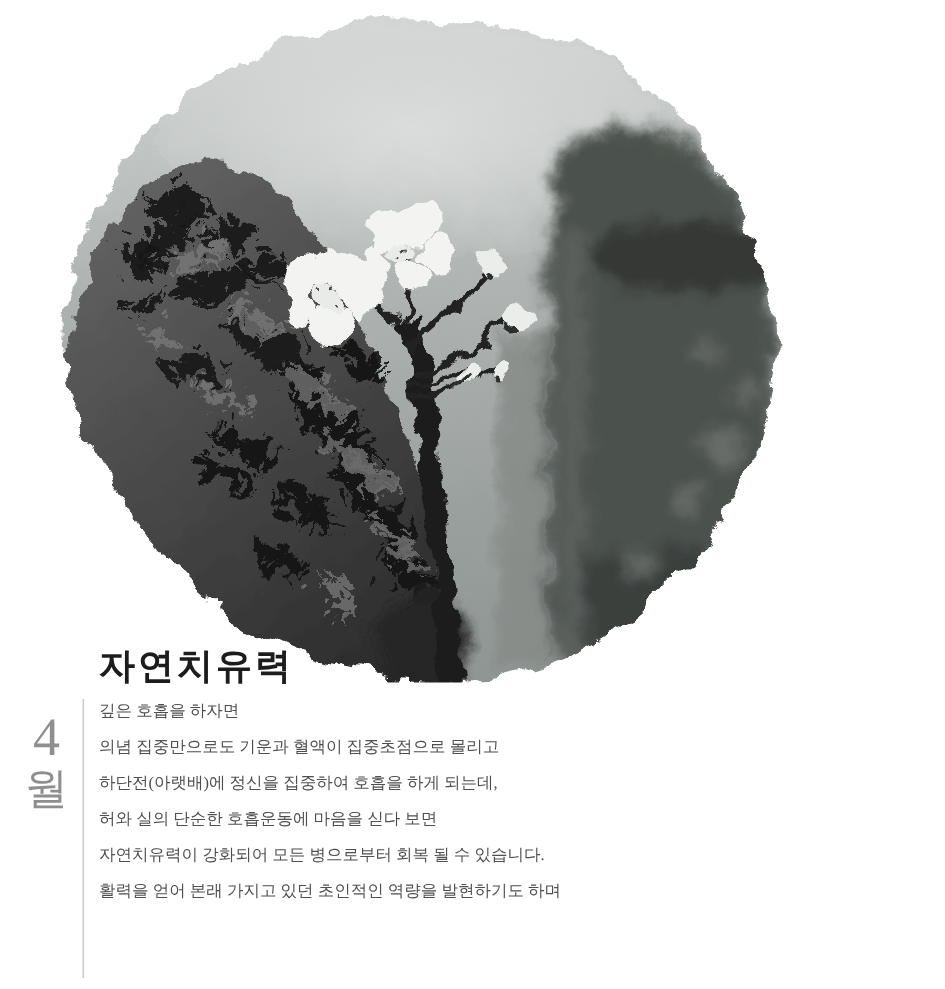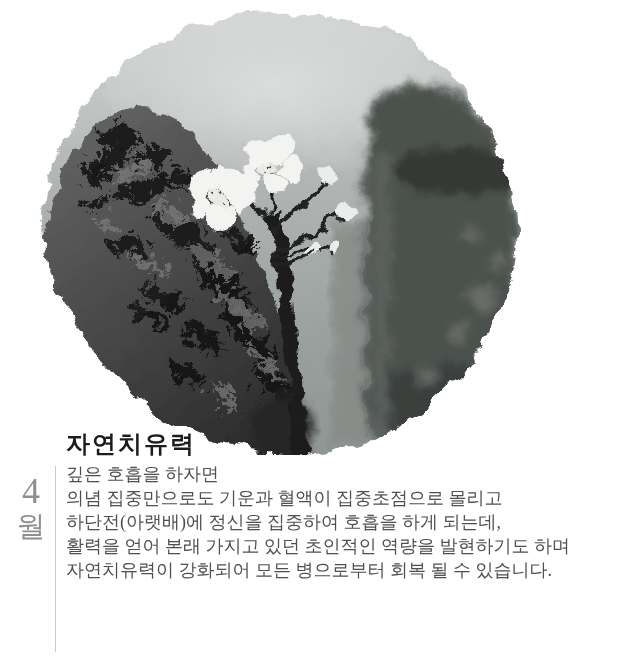--- a/index.html
+++ b/index.html
@@ -56,21 +56,21 @@
     left: 55px;
     top: 466px;
     width: 1px;
     height: 186px;
     background: #cacaca;
   }
   .body-text {
     position: absolute;
     left: 66px;
     top: 462px;
-    font-size: 18px;
+    font-size: 11px;
     line-height: 24px;
     color: #4f4f4f;
     white-space: nowrap;
   }
   .body-text p { margin: 0; }
 </style>
 </head>
 <body>
 
 <div class="page">
@@ -240,17 +240,18 @@
     <div class="num">4</div>
     <div class="suffix">월</div>
   </div>
 
   <div class="divider"></div>
 
   <div class="body-text">
     <p>깊은 호흡을 하자면</p>
     <p>의념 집중만으로도 기운과 혈액이 집중초점으로 몰리고</p>
     <p>하단전(아랫배)에 정신을 집중하여 호흡을 하게 되는데,</p>
+    <p>허와 실의 단순한 호흡운동에 마음을 싣다 보면</p>
+    <p>자연치유력이 강화되어 모든 병으로부터 회복 될 수 있습니다.</p>
     <p>활력을 얻어 본래 가지고 있던 초인적인 역량을 발현하기도 하며</p>
-    <p>자연치유력이 강화되어 모든 병으로부터 회복 될 수 있습니다.</p>
   </div>
 
 </div>
 
 </body></html>

